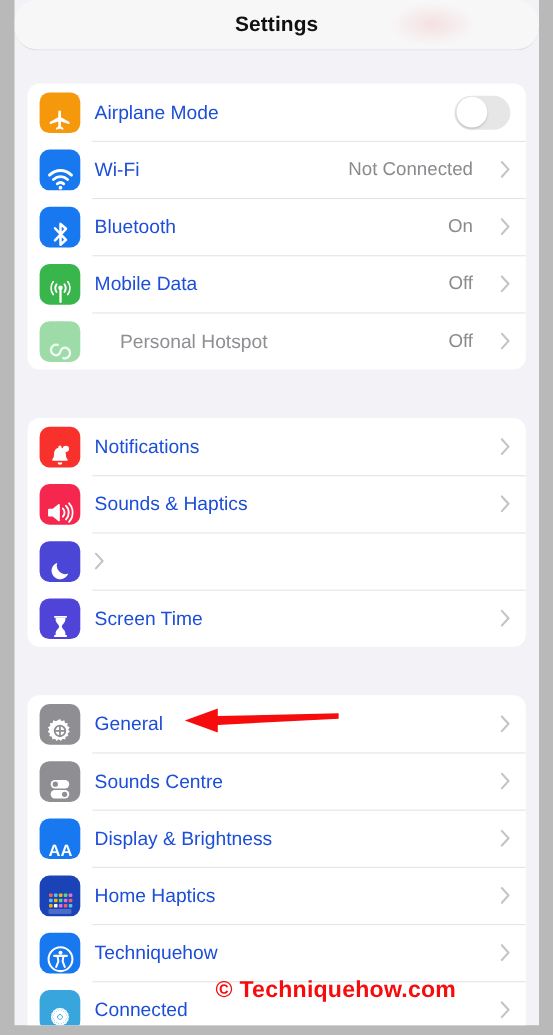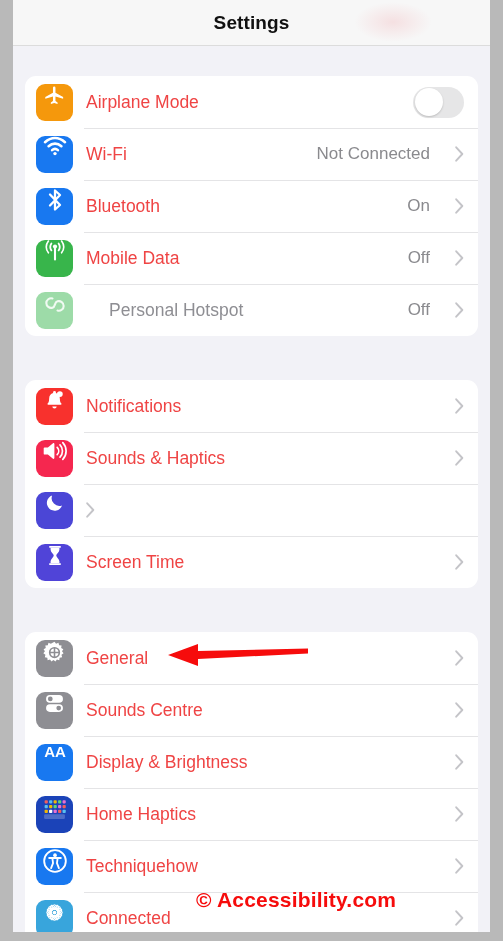--- a/index.html
+++ b/index.html
@@ -28,21 +28,21 @@
     background:#f2f2f7;
     overflow:hidden;
   }
 
   
   #navbar {
     position:relative;
     height:46px;
     background:#f7f7f7;
     border-bottom:1px solid #dcdcdc;
-    display:flex; align-items:center; justify-content:center;
+    display:flex; align-items:center; justify-content:center;border-radius:21px;
   }
   #navbar .pinkblob {
     position:absolute; right:58px; top:2px;
     width:78px; height:40px;
     background:radial-gradient(ellipse at center, rgba(240,170,175,.30) 0%, rgba(240,180,185,0) 70%);
     pointer-events:none;
   }
   #nav-title {
     font-size:19px; font-weight:bold; color:#111;
     letter-spacing:.1px; position:relative; z-index:2;
@@ -62,26 +62,26 @@
     height:52px;
     padding-left:11px; padding-right:14px;
   }
   .row + .row::before {
     content:""; position:absolute; left:59px; right:0; top:0;
     height:1px; background:#e4e4e6;
   }
   .icon {
     width:37px; height:37px; min-width:37px;
     border-radius:9px;
-    display:flex; align-items:flex-start; justify-content:center;
+    display:flex; align-items:flex-end; justify-content:center;
     margin-right:13px;
   }
   .icon svg { display:block; }
   .label {
-    font-size:17.5px; color:#ef4444; flex:1;
+    font-size:17.5px; color:#1d4ed8; flex:1;
     white-space:nowrap;
   }
   .row.dim .label { color:#8e8e93;margin-left:23px; }
   .value {
     font-size:17px; color:#8a8a8e; margin-right:25px; white-space:nowrap;
   }
   .chev {
     width:9px; height:16px; flex-shrink:0;
   }
   .chev svg { display:block; }
@@ -367,14 +367,14 @@
             </div>
           </div>
         </div>
       </div>
   </div>
 
   <svg id="arrow" viewBox="0 0 140 30">
     <polygon points="0,15 30,4 30,11 140,8.5 140,13.5 30,19 30,26" fill="#f60c0c"></polygon>
   </svg>
 
-  <div id="watermark">© Accessibility.com</div>
+  <div id="watermark">© Techniquehow.com</div>
 </div>
 
 </body></html>

